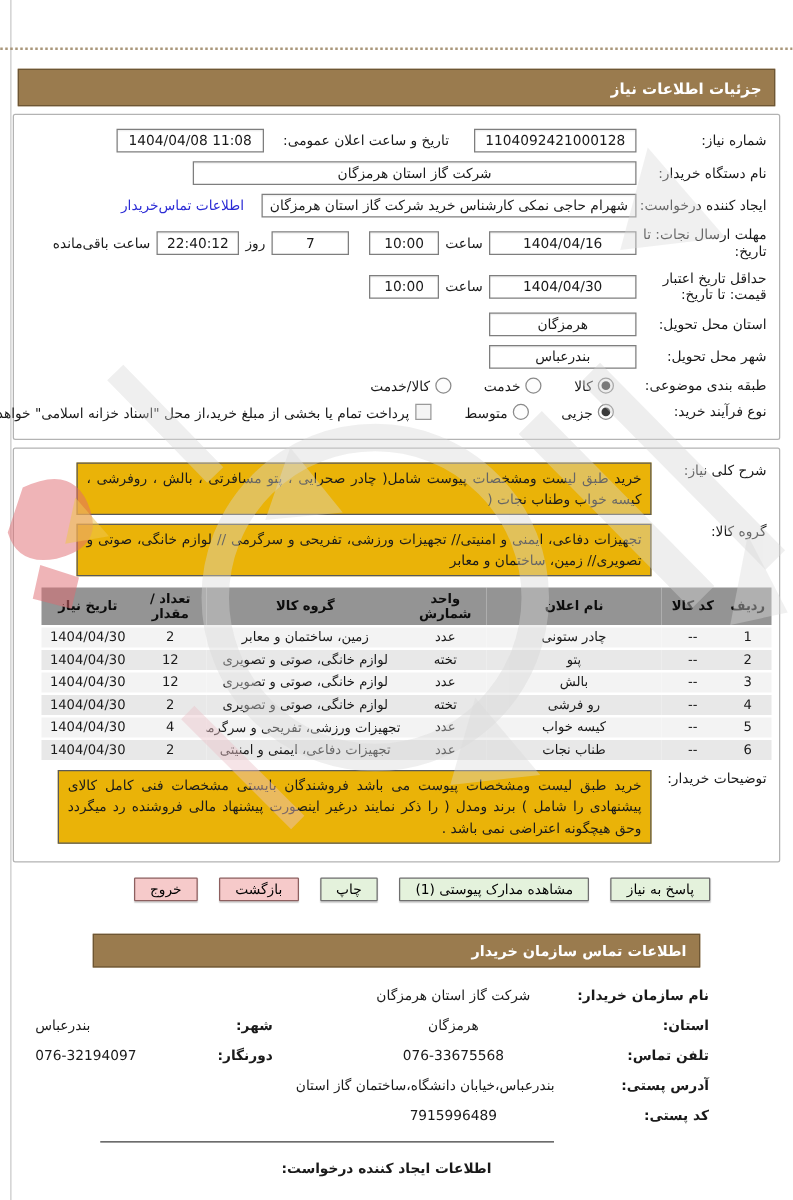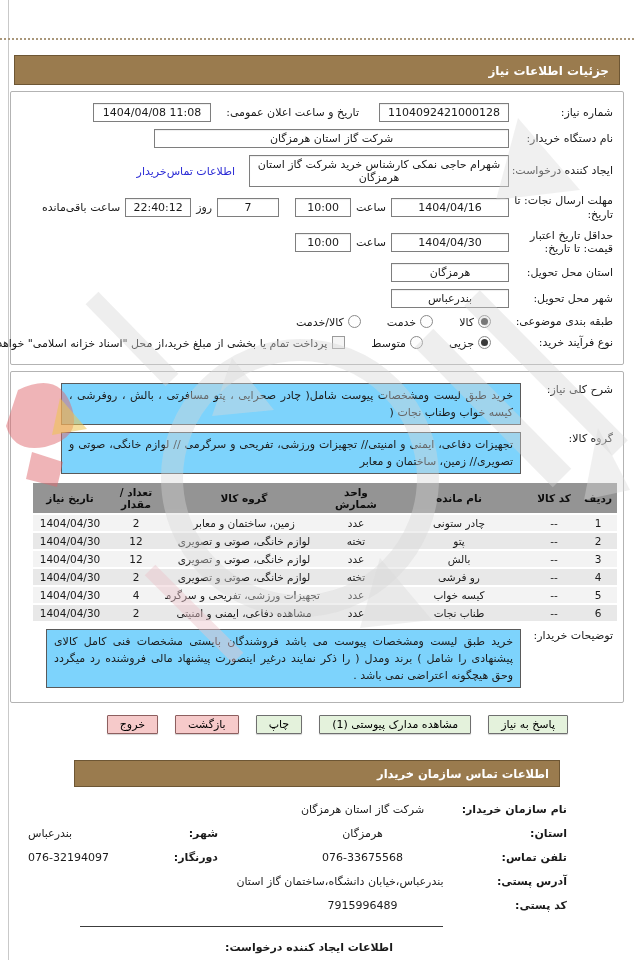--- a/index.html
+++ b/index.html
@@ -28,39 +28,39 @@
   }
 
   .row{display:flex;align-items:center;margin:6px 6px 7px 0;}
   .f-lbl{width:104px;flex-shrink:0;line-height:1.25;}
   .box{
     border:1px solid #7e7e7e;background:#fff;text-align:center;
     padding:2px 4px;box-sizing:border-box;min-height:19px;
     box-shadow:inset 0 1px 1px rgba(0,0,0,.07);
   }
   .ltr{direction:ltr;}
-  .w130{width:130px;} .w120{width:118px;} .w355{width:355px;} .w300{width:260px;}
+  .w130{width:130px;} .w120{width:118px;} .w355{width:355px;} .w300{width:300px;}
   .w56{width:56px;} .w62{width:62px;} .w66{width:66px;}
   .num-right{text-align:center;}
   .mini-lbl{margin:0 5px;}
   .gap16{margin-right:16px;}
   .announce-lbl{width:148px;text-align:right;margin-right:20px;}
   .link{color:#2b2bd5;margin-right:14px;cursor:pointer;}
 
   .radio{width:11px;height:11px;border:1px solid #8a8a8a;border-radius:50%;
     display:inline-block;position:relative;background:#fdfdfd;vertical-align:-2px;margin-left:4px;}
   .radio.sel::after{content:"";position:absolute;inset:2px;border-radius:50%;background:#3a3a3a;}
   .cb{width:11px;height:11px;border:1px solid #9a9a9a;display:inline-block;
     background:#f5f5f5;vertical-align:-2px;margin-left:5px;}
   .opt{margin-left:26px;white-space:nowrap;}
   .opts{margin-right:18px;display:flex;align-items:center;}
 
   .b-lbl{width:92px;flex-shrink:0;font-weight:normal;line-height:1.3;}
   .bigbox{
-    border:1px solid #5a5a5a;background:#7dd3fc;width:460px;box-sizing:border-box;
+    border:1px solid #5a5a5a;background:#eab308;width:460px;box-sizing:border-box;
     padding:3px 7px;line-height:1.55;text-align:justify;
   }
   .sec-head{font-weight:bold;font-size:11.5px;margin:8px 8px 2px 0;}
 
   table{border-collapse:separate;border-spacing:0 2px;width:562px;
     margin:6px 2px 6px auto;font-size:10.5px;table-layout:fixed;}
   th{background:#949494;color:#0d0d0d;font-weight:bold;padding:3px 2px;}
   td{background:#f3f3f3;text-align:center;padding:2px 3px;overflow:hidden;white-space:nowrap;}
   tr.alt td{background:#e8e8e8;}
 
@@ -196,21 +196,21 @@
           <col style="width:140px">
         <col style="width:66px">
           <col style="width:158px">
           <col style="width:58px">
           <col style="width:74px">
       </colgroup>
       <thead>
           <tr>
             <th>ردیف</th>
             <th>کد کالا</th>
-            <th>نام مانده</th>
+            <th>نام اعلان</th>
             <th>واحد شمارش</th>
             <th>گروه کالا</th>
             <th>تعداد / مقدار</th>
             <th>تاریخ نیاز</th>
           </tr>
         </thead>
       <tbody>
           <tr>
             <td>1</td>
             <td>--</td>
@@ -254,21 +254,21 @@
             <td>عدد</td>
             <td>تجهیزات ورزشی، تفریحی و سرگرمی</td>
             <td>4</td>
             <td>1404/04/30</td>
           </tr>
           <tr class="alt">
             <td>6</td>
             <td>--</td>
             <td>طناب نجات</td>
             <td>عدد</td>
-            <td>مشاهده دفاعی، ایمنی و امنیتی</td>
+            <td>تجهیزات دفاعی، ایمنی و امنیتی</td>
             <td>2</td>
             <td>1404/04/30</td>
           </tr>
         </tbody>
     </table>
 
     <div class="row" style="align-items:flex-start;">
       <span class="b-lbl">توضیحات خریدار:</span>
       <span class="bigbox" style="width:475px">خرید طبق لیست  ومشخصات پیوست می باشد فروشندگان بایستی  مشخصات فنی کامل کالای  پیشنهادی را شامل ) برند ومدل ( را ذکر نمایند  درغیر  اینصورت  پیشنهاد مالی فروشنده رد میگردد وحق  هیچگونه  اعتراضی نمی باشد .</span>
     </div>

